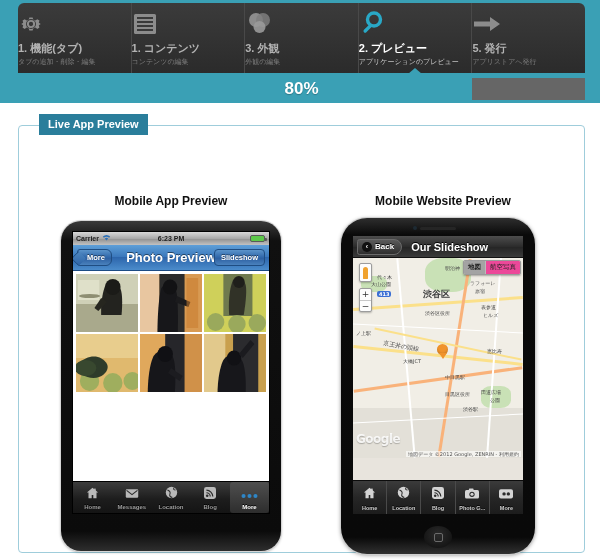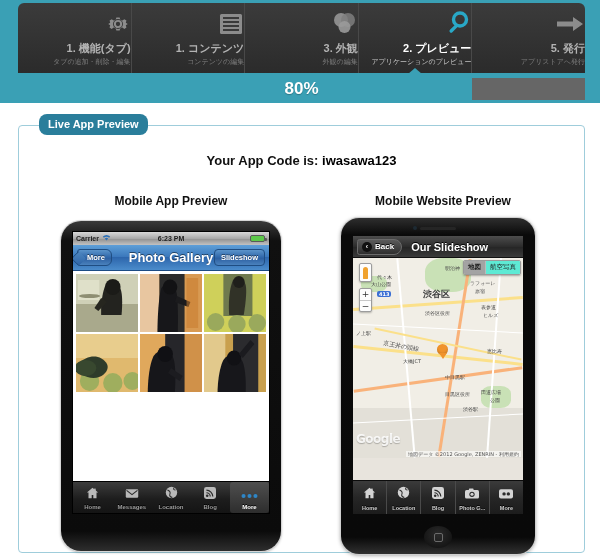--- a/index.html
+++ b/index.html
@@ -24,21 +24,21 @@
     position: absolute; left: 18px; top: 3px; width: 567px; height: 70px;
     background: linear-gradient(180deg, #3b3b3b 0%, #343434 45%, #2b2b2b 100%);
     border-radius: 6px 6px 0 0;
     display: flex;
     overflow: hidden;
   }
   .nav-step {
     flex: 1 1 0;
     position: relative;
     display: flex; flex-direction: column;
-    align-items: flex-end; justify-content: flex-start;
+    align-items: flex-start; justify-content: flex-start;
     padding-top: 6px;
     border-right: 1px solid #494949;
     cursor: pointer;
   }
   .nav-step:last-child { border-right: none; }
   .nav-step .nav-icon {
     height: 30px; display: flex; align-items: center; justify-content: center;
     margin-bottom: 3px;
   }
   .nav-step .nav-title {
@@ -80,21 +80,21 @@
     position: absolute; left: 18px; top: 125px; width: 567px; height: 428px;
     border: 1px solid #9fcddb;
     border-radius: 4px;
     background: #ffffff;
   }
   #panel-legend {
     position: absolute; left: 20px; top: -12px;
     background: #2a7e9b; color: #ffffff;
     font-size: 11px; font-weight: bold;
     padding: 4px 9px 5px 9px;
-    border-radius: 8px;
+    border-radius: 0;
   }
   #app-code {
     position: absolute; left: 0; top: 27px; width: 100%;
     text-align: center;
     font-size: 13px; font-weight: bold; color: #111;
   }
   #app-code .code-val { color: #000; }
 
   .preview-col-title {
     position: absolute; top: 68px;
@@ -217,21 +217,21 @@
     background: linear-gradient(180deg,#4f4f4f 0%, #2d2d2d 100%);
     border-radius: 3px;
   }
   .ios-tab.sel .tab-label { color: #ffffff; }
 
   
   #phone-right {
     position: absolute; left: 322px; top: 92px;
     width: 194px; height: 336px;
     background: linear-gradient(180deg,#2e2e2e 0%, #0a0a0a 5%, #090909 95%, #313131 100%);
-    border-radius: 18px;
+    border-radius: 26px;
     box-shadow: 0 0 0 1px #cfcfcf, 0 1px 4px rgba(0,0,0,.45);
   }
   #phone-right .speaker {
     position: absolute; left: 50%; margin-left: -18px; top: 9px;
     width: 36px; height: 3px; background: #252525; border-radius: 2px;
   }
   #phone-right .camdot {
     position: absolute; left: 50%; margin-left: -25px; top: 8px;
     width: 4px; height: 4px; background: #1d2a33; border-radius: 50%;
   }
@@ -301,21 +301,21 @@
   .map-label.big { font-size: 9px; font-weight: bold; color: #3a3a3a; }
   .map-label.mid { font-size: 6px; color: #444; }
   #map-type-toggle {
     position: absolute; right: 2px; top: 2px;
     display: flex; font-size: 6.5px;
     border: 1px solid #9a9a9a; border-radius: 2px;
     overflow: hidden;
     box-shadow: 0 1px 2px rgba(0,0,0,.3);
     cursor: pointer;
   }
-  #map-type-toggle span { padding: 2px 4px; background: #5eead4; color: #222; font-weight: bold;}
+  #map-type-toggle span { padding: 2px 4px; background: #ec4899; color: #222; font-weight: bold;}
   #map-type-toggle span.on { background: #a3a3a3; }
   #map-type-toggle span + span { border-left: 1px solid #bbb; font-weight: normal;}
   #pegman-box {
     position: absolute; left: 6px; top: 5px;
     width: 13px; height: 19px;
     background: #fdfdfd; border: 1px solid #9c9c9c;
     border-radius: 2px;
     display: flex; align-items: center; justify-content: center;
     box-shadow: 0 1px 2px rgba(0,0,0,.25);
     cursor: pointer;
@@ -455,45 +455,41 @@
 
   <div id="progress-outer">
     <div id="progress-fill" style="width: 80%;"></div>
     <div id="progress-label">80%</div>
   </div>
 </div>
 
 <div id="panel">
   <div id="panel-legend">Live App Preview</div>
 
-  <div id="app-code">
-    <span>Your App Code is:</span>
-    <span class="code-val">iwasawa123</span>
-  </div>
 
   <div class="preview-col-title" id="title-app">Mobile App Preview</div>
   <div class="preview-col-title" id="title-web">Mobile Website Preview</div>
 
   <div id="phone-left">
     <div id="phone-left-screen">
 
       <div id="ios-status">
         <span class="carrier">Carrier</span>
         <span class="wifi">
           <svg width="9" height="7" viewBox="0 0 12 9">
               <path fill="#2a6fb8" d="M6 8.6L3.7 5.9a3.6 3.6 0 014.6 0zM6 3.4a5.5 5.5 0 00-3.6 1.3L1.1 3.2a7.4 7.4 0 019.8 0L9.6 4.7A5.5 5.5 0 006 3.4z"></path>
             </svg>
         </span>
         <span class="clock">6:23 PM</span>
         <span class="battery"></span>
       </div>
 
       <div id="ios-navbar">
         <span class="ios-btn back">More</span>
-        <span class="nav-title-text">Photo Gallery</span>
+        <span class="nav-title-text">Photo Preview</span>
         <span class="ios-btn">Slideshow</span>
       </div>
 
       <div id="photo-grid">
         <div class="photo-cell">
           <svg width="100%" height="100%" viewBox="0 0 64 58" preserveAspectRatio="none">
             <rect width="64" height="58" fill="#cfd0b7"></rect>
               <rect y="30" width="64" height="28" fill="#a9a98c"></rect>
             <rect x="2" y="6" width="22" height="20" fill="#dfe0c9"></rect>
             <ellipse cx="14" cy="22" rx="11" ry="2" fill="#8e8e72"></ellipse>

